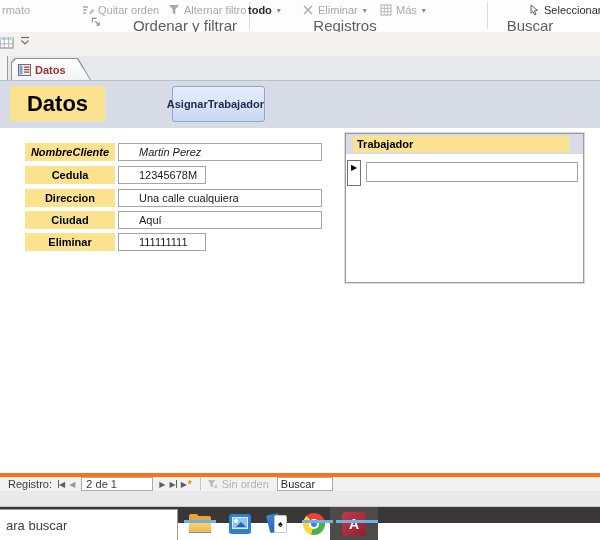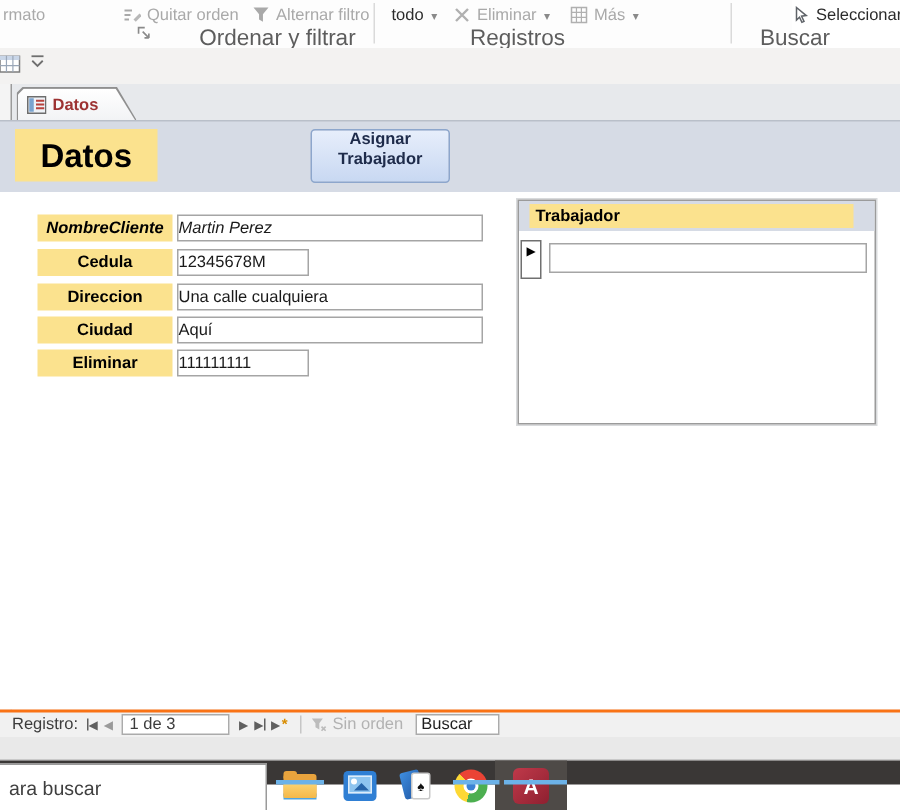--- a/index.html
+++ b/index.html
@@ -31,45 +31,45 @@
     display:flex;align-items:center;gap:5px;padding-left:6px;box-sizing:border-box;}
   .tab-label{font-weight:bold;color:#9d3232;}
 
   .left-edge{left:0;top:56px;width:8px;height:417px;background:#f4f4f4;border-right:1px solid #9b9b9b;box-sizing:border-box;}
 
   
   .form-header{left:0;top:80px;width:600px;height:48px;background:#d6dbe5;border-top:1px solid #b9bfc9;box-sizing:border-box;}
   .form-title{position:absolute;left:10px;top:5px;width:95px;height:35px;background:#fbe28e;
     display:flex;align-items:center;justify-content:center;font-size:22px;font-weight:bold;color:#000;}
   .assign-btn{position:absolute;left:172px;top:5px;width:91px;height:34px;border:1px solid #8da6cc;border-radius:3px;
-    background:linear-gradient(#e7eefb,#c8d8f2);display:flex;flex-direction:column;align-items:center;justify-content:flex-start;
-    font-weight:bold;color:#1e2b4a;line-height:13px;cursor:default;margin-left:35px;}
+    background:linear-gradient(#e7eefb,#c8d8f2);display:flex;flex-direction:row;align-items:center;justify-content:flex-end;
+    font-weight:bold;color:#1e2b4a;line-height:13px;cursor:default;}
 
   
   .form-detail{left:0;top:128px;width:600px;height:345px;background:#fff;}
   .frow{position:absolute;left:25px;height:18px;display:flex;}
   .flabel{width:90px;height:18px;background:#fbe28e;display:flex;align-items:center;justify-content:center;
     font-weight:bold;color:#000;}
   .finput{margin-left:3px;height:18px;border:1px solid #a5a5a5;background:#fff;display:flex;align-items:center;
-    padding-left:0;box-sizing:border-box;color:#1a1a1a;}
+    padding-left:20px;box-sizing:border-box;color:#1a1a1a;}
   .w-wide{width:204px;}  .w-narrow{width:88px;}
   .caret{display:inline-block;width:1px;height:12px;background:#000;margin-left:1px;}
 
   
   .subform{position:absolute;left:345px;top:5px;width:239px;height:150px;border:1px solid #9b9b9b;
     background:#fff;box-shadow:0 0 0 1px #d8dadc;box-sizing:border-box;}
   .sub-header{position:absolute;left:0;top:0;width:100%;height:20px;background:#d6dbe5;}
   .sub-title{position:absolute;left:7px;top:2px;width:216px;height:16px;background:#fbe28e;
     display:flex;align-items:center;padding-left:4px;box-sizing:border-box;font-weight:bold;color:#000;}
   .sub-selector{position:absolute;left:1px;top:26px;width:14px;height:26px;background:#fff;border:1px solid #707070;
     display:flex;justify-content:center;padding-top:2px;box-sizing:border-box;font-size:8px;color:#000;}
   .sub-input{position:absolute;left:20px;top:28px;width:212px;height:20px;border:1px solid #a5a5a5;background:#fff;box-sizing:border-box;}
 
   
-  .recnav{left:0;top:473px;width:600px;height:18px;background:#f1f1f1;border-top:2px solid #f97316;
+  .recnav{left:0;top:473px;width:600px;height:18px;background:#f1f1f1;border-top:4px solid #f97316;
     display:flex;align-items:center;box-sizing:border-box;color:#3c3c3c;}
   .recnav > *{flex:none;}
   .nav-tri{font-size:8px;color:#5f5f5f;padding:0 2px;cursor:default;display:flex;align-items:center;}
   .nav-tri .vbar{display:inline-block;width:1px;height:8px;background:#5f5f5f;}
   .count-box{width:72px;height:14px;background:#fff;border:1px solid #ababab;display:flex;align-items:center;
     padding-left:4px;box-sizing:border-box;margin:0 4px;}
   .nav-sep{width:1px;height:12px;background:#c6c6c6;margin:0 6px;}
   .sinfiltro{display:flex;align-items:center;gap:4px;color:#b2b2b2;}
   .buscar-box{width:56px;height:14px;background:#fff;border:1px solid #ababab;display:flex;align-items:center;
     padding-left:3px;box-sizing:border-box;margin-left:8px;color:#1f1f1f;}
@@ -142,21 +142,21 @@
     <span class="icon12" style="position:absolute;left:91px;top:17px;">
       <svg viewBox="0 0 12 12" width="11" height="11">
           <path d="M1.5 6V1.5H6" stroke="#8a8a8a" stroke-width="1.2" fill="none"></path>
           <path d="M4.5 4.5 L9 9M9 9v-3.2M9 9H5.8" stroke="#8a8a8a" stroke-width="1.2" fill="none"></path>
         </svg>
     </span>
     <div class="rb-grouplabel" style="left:120px;width:130px;">Ordenar y filtrar</div>
 
     <div class="rb-sep" style="left:249px;"></div>
 
-    <div class="rb-btn rb-enabled" style="left:261px;font-weight:normal;">
+    <div class="rb-btn rb-enabled" style="left:248px;font-weight:bold;">
       <span>todo</span>
       <span class="dd">▾</span>
     </div>
 
     <div class="rb-btn rb-disabled" style="left:302px;">
       <span class="icon12">
         <svg viewBox="0 0 12 12" width="12" height="12">
             <path d="M2 2 L10 10 M10 2 L2 10" stroke="#b0b0b0" stroke-width="1.6"></path>
           </svg>
       </span>
@@ -277,21 +277,21 @@
       <div class="sub-selector">▶</div>
       <div class="sub-input"><span></span></div>
     </div>
   </div>
 
   <div class="abs recnav">
     <span style="margin-left:8px;margin-right:4px;">Registro:</span>
     <span class="nav-tri"><span class="vbar"></span>◀</span>
     <span class="nav-tri" style="color:#9a9a9a;">◀</span>
     <div class="count-box">
-        <span>1 de 3</span>
+        <span>2 de 1</span>
       </div>
     <span class="nav-tri">▶</span>
     <span class="nav-tri">▶<span class="vbar"></span></span>
     <span class="nav-tri">▶<span class="star">*</span></span>
     <div class="nav-sep"></div>
     <div class="sinfiltro">
       <span class="icon12" style="width:11px;height:11px;">
         <svg viewBox="0 0 12 12" width="11" height="11">
             <path d="M1 1h8L6.4 4.5V9L3.6 7.5V4.5Z" fill="#bcbcbc"></path>
             <path d="M8 7l3 3M11 7l-3 3" stroke="#bcbcbc" stroke-width="1.2"></path>

